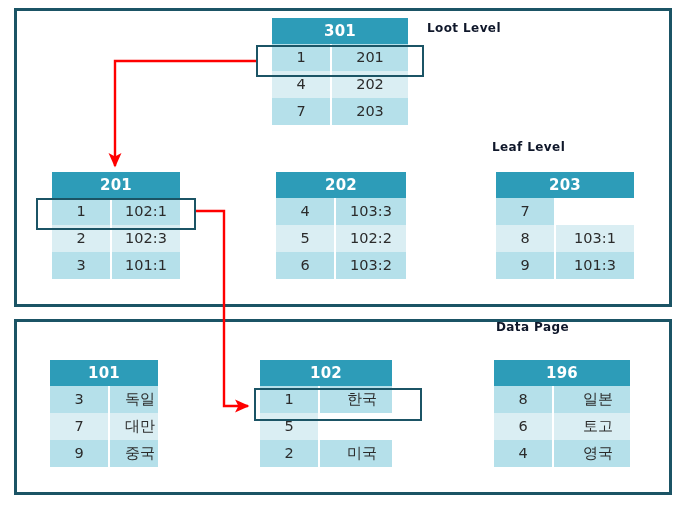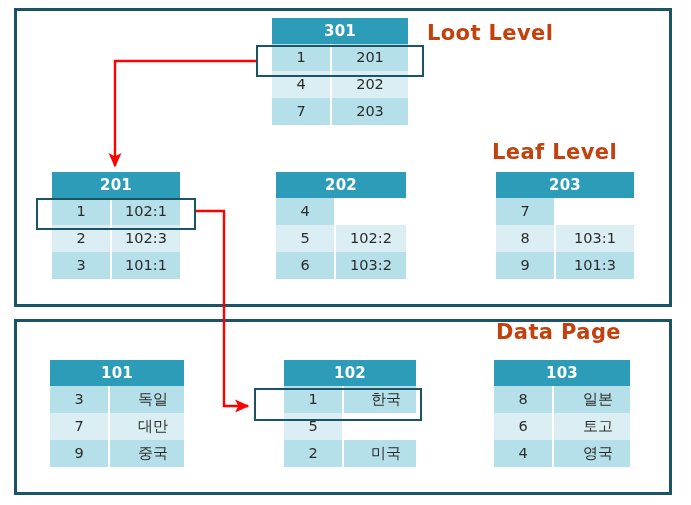--- a/index.html
+++ b/index.html
@@ -29,23 +29,23 @@
     border: 3px solid #1b5465;
     background: transparent;
   }
   #panel-index { left: 14px;  top: 8px;   width: 658px; height: 299px; }
   #panel-data  { left: 14px;  top: 319px; width: 658px; height: 176px; }
 
   
   .caption {
     position: absolute;
     font-family: "DejaVu Sans", sans-serif;
-    font-size: 21px;
+    font-size: 12px;
     font-weight: 700;
-    color: #c2410c;
+    color: #0f172a;
     letter-spacing: 0.4px;
     white-space: nowrap;
   }
   #cap-loot { left: 427px; top: 21px; }
   #cap-leaf { left: 492px; top: 140px; }
   #cap-data { left: 496px; top: 320px; }
 
   
   .node {
     position: absolute;
@@ -80,22 +80,22 @@
   }
   .cell.key { flex: 0 0 58px; }
   .cell.val { flex: 1 1 auto; margin-left: 2px; }
   .cell.kr  { font-size: 15px; padding-left: 12px; }
 
   
   #node-301 { left: 272px; top: 18px;  width: 136px; }
   #node-201 { left: 52px;  top: 172px; width: 128px; }
   #node-202 { left: 276px; top: 172px; width: 130px; }
   #node-203 { left: 496px; top: 172px; width: 138px; }
-  #node-101 { left: 50px;  top: 360px; width: 134px; }
-  #node-102 { left: 284px; top: 360px; width: 132px; }
+  #node-101 { left: 50px;  top: 360px; width: 108px; }
+  #node-102 { left: 260px; top: 360px; width: 132px; }
   #node-103 { left: 494px; top: 360px; width: 136px; }
 
   
   .highlight {
     position: absolute;
     box-sizing: border-box;
     border: 2.5px solid #1b5465;
     background: transparent;
     pointer-events: none;
   }
@@ -152,20 +152,21 @@
     <div class="node-row odd">
       <div class="cell key">3</div>
       <div class="cell val">101:1</div>
     </div>
   </div>
 
   <div class="node" id="node-202">
     <div class="node-header">202</div>
     <div class="node-row odd">
       <div class="cell key">4</div>
+      <div class="cell val">103:3</div>
     </div>
     <div class="node-row even">
       <div class="cell key">5</div>
       <div class="cell val">102:2</div>
     </div>
     <div class="node-row odd">
       <div class="cell key">6</div>
       <div class="cell val">103:2</div>
     </div>
   </div>
@@ -210,21 +211,21 @@
     <div class="node-row even">
       <div class="cell key">5</div>
     </div>
     <div class="node-row odd">
       <div class="cell key">2</div>
       <div class="cell val kr">미국</div>
     </div>
   </div>
 
   <div class="node" id="node-103">
-    <div class="node-header">103</div>
+    <div class="node-header">196</div>
     <div class="node-row odd">
       <div class="cell key">8</div>
       <div class="cell val kr">일본</div>
     </div>
     <div class="node-row even">
       <div class="cell key">6</div>
       <div class="cell val kr">토고</div>
     </div>
     <div class="node-row odd">
       <div class="cell key">4</div>

